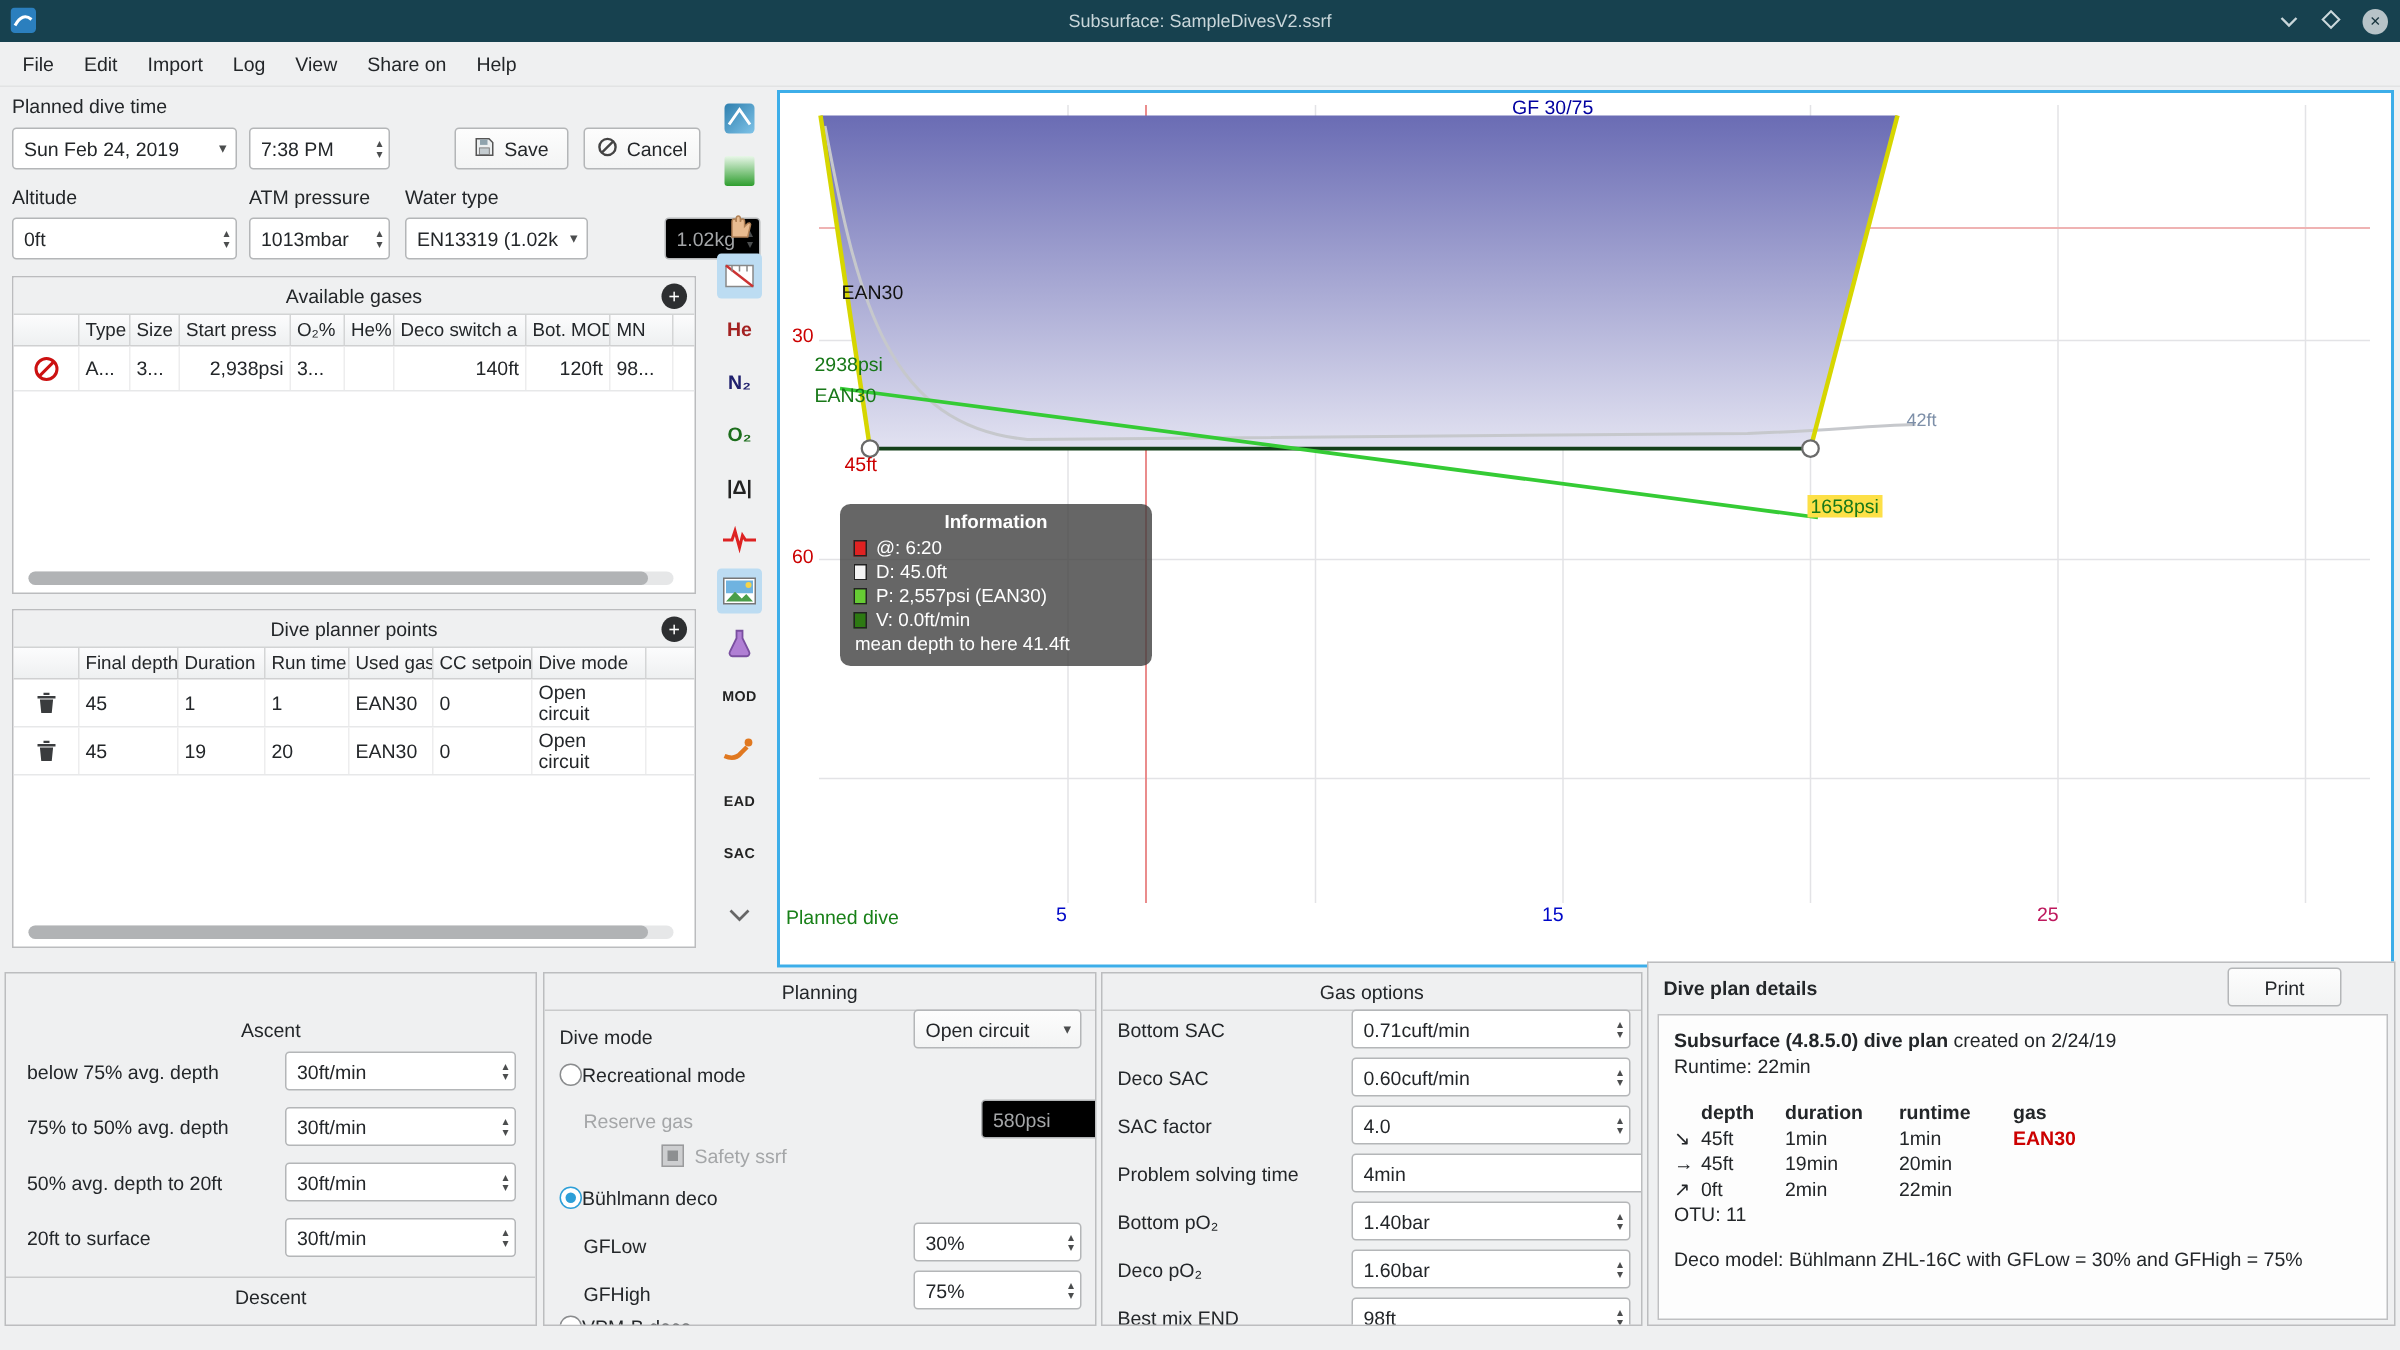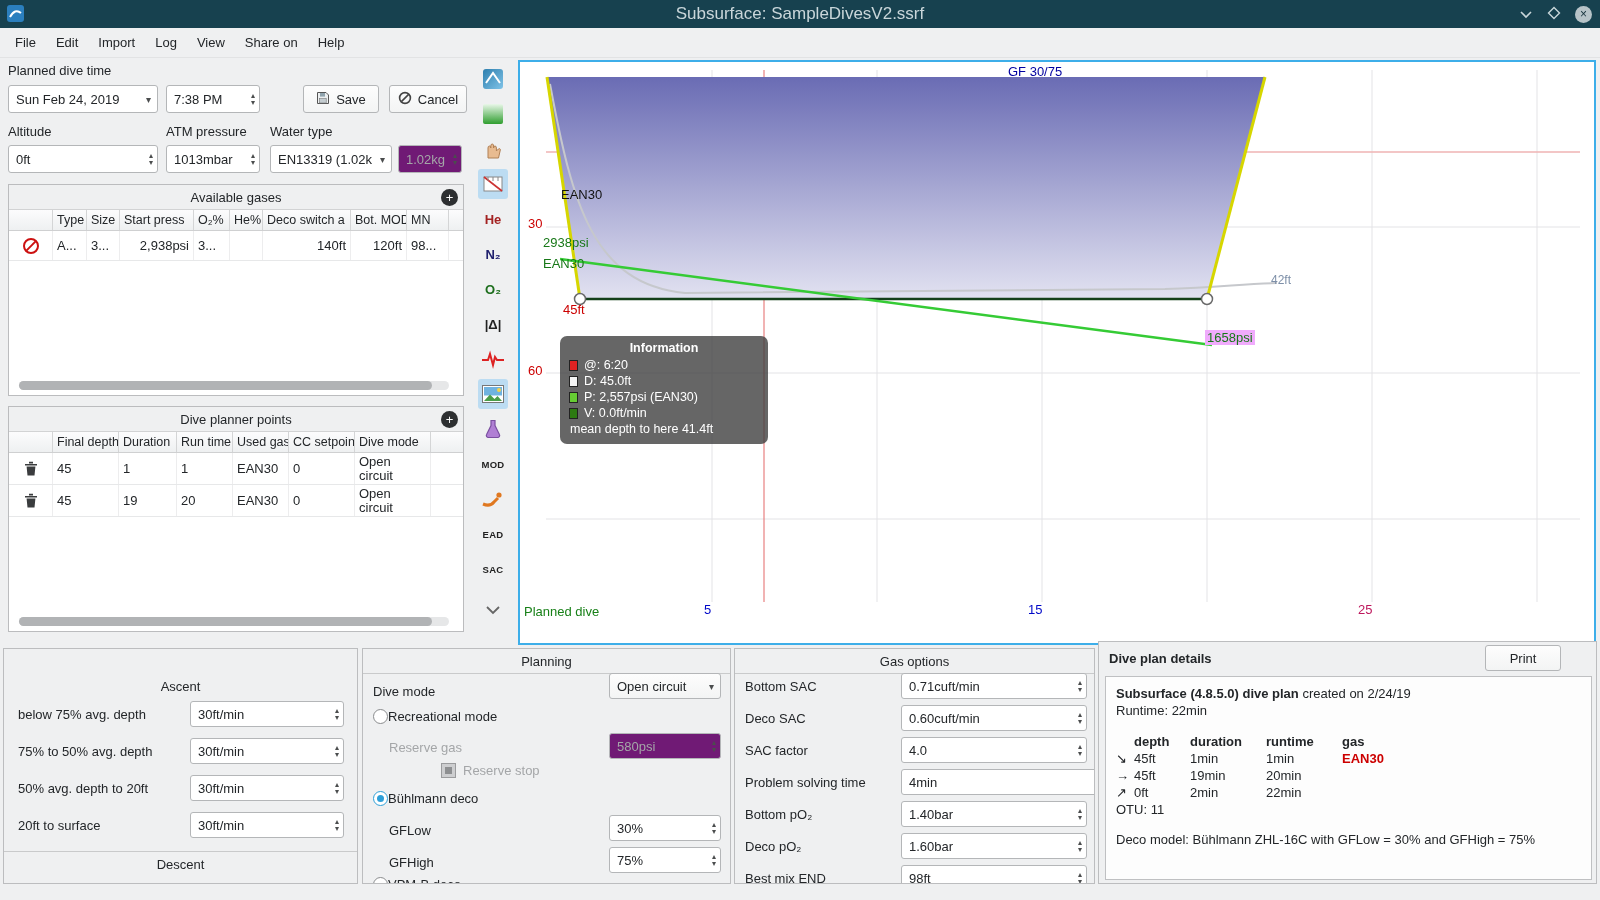--- a/index.html
+++ b/index.html
@@ -5,41 +5,41 @@
   * { box-sizing: border-box; margin:0; padding:0; }
   html,body { background:#4a4d4f; }
   .window { position:relative; width:1600px; height:900px; overflow:hidden;
             background:#eff0f1; font-family:"Liberation Sans",sans-serif;
             font-size:13px; color:#232629; }
 
   
   .titlebar { position:absolute; left:0; top:0; right:0; height:28px;
               background:#17414f; display:flex; align-items:center; }
   .tb-title { position:absolute; left:0; right:0; text-align:center;
-              color:#c9d6da; font-size:17px; }
+              color:#c9d6da; font-size:12px; }
   .tb-left { position:absolute; left:7px; top:5px; }
   .tb-ctrls { position:absolute; right:8px; top:0; height:28px; display:flex;
               align-items:center; gap:14px; }
   .tb-close { width:17px; height:17px; border-radius:50%; background:#b7c3c8;
               color:#17333d; display:flex; align-items:center; justify-content:center;
               font-size:12px; line-height:1; }
 
   
   .menubar { position:absolute; left:0; top:28px; right:0; height:30px;
              display:flex; align-items:center; padding-left:5px;
              background:#eff0f1; border-bottom:1px solid #e2e3e4; }
   .mi { padding:5px 10px; border-radius:3px; }
 
   
   .lbl { position:absolute; white-space:nowrap; }
   .field { position:absolute; background:#fff; border:1px solid #b4b6b8;
            border-radius:3px; display:flex; align-items:center;
            padding-left:7px; overflow:hidden; }
   .field .val { flex:1; white-space:nowrap; overflow:hidden; }
-  .field.dis { color:#a4a6a8; background:#701a75; }
+  .field.dis { color:#a4a6a8; background:#000000;margin-left:45px; }
   .spins { display:flex; flex-direction:column; justify-content:center;
            padding:0 4px; color:#4b4d4e; }
   .sp { font-size:8px; line-height:7px; text-align:center; }
   .sp-u::before { content:"▴"; }
   .sp-d::before { content:"▾"; }
   .caret { padding:0 6px; color:#4b4d4e; font-size:10px; }
   .caret::before { content:"▾"; }
   .btn { position:absolute; display:flex; align-items:center; justify-content:center;
          gap:6px; background:linear-gradient(#fdfdfd,#f3f4f4);
          border:1px solid #b4b6b8; border-radius:3px; }
@@ -419,21 +419,21 @@
     <span class="ov" style="left:8px;top:154px;color:#cc0000">30</span>
     <span class="ov" style="left:8px;top:301px;color:#cc0000">60</span>
     <span class="ov" style="left:184px;top:540px;color:#0008c8">5</span>
     <span class="ov" style="left:508px;top:540px;color:#0008c8">15</span>
     <span class="ov" style="left:838px;top:540px;color:#be185d">25</span>
     <span class="ov" style="left:4px;top:542px;color:#188018">Planned dive</span>
     <span class="ov" style="left:41px;top:125px;color:#111">EAN30</span>
     <span class="ov" style="left:23px;top:173px;color:#187818">2938psi</span>
     <span class="ov" style="left:23px;top:194px;color:#187818">EAN30</span>
     <span class="ov" style="left:43px;top:240px;color:#cc0000">45ft</span>
-    <span class="ov" style="left:685px;top:268px;color:#187818;background:#f0abfc;padding:0 2px">1658psi</span>
+    <span class="ov" style="left:685px;top:268px;color:#187818;background:#fde047;padding:0 2px">1658psi</span>
     <span class="ov" style="left:751px;top:211px;color:#7d8fa8;font-size:12px">42ft</span>
 
     
     <div class="tooltip">
       <div class="tt-title">Information</div>
       <div class="tt-line">
           <span class="chip" style="background:#e02222"></span>
           <span>@: 6:20</span>
         </div>
       <div class="tt-line">
@@ -506,21 +506,21 @@
     <span class="lbl dis-t" style="left:26px;top:91px">Reserve gas</span>
     <div class="field dis" style="left:246px;top:84px;width:112px;height:26px">
       <span class="val">580psi</span>
       <span class="spins">
           <span class="sp sp-u"></span>
           <span class="sp sp-d"></span>
         </span>
     </div>
     <div class="chkrow dis-t" style="left:78px;top:114px">
       <span class="cb"></span>
-        <span>Reserve stop</span>
+        <span>Safety ssrf</span>
     </div>
     <div class="radio sel" style="left:10px;top:142px">
       <span class="dot"></span>
         <span>Bühlmann deco</span>
     </div>
     <span class="lbl" style="left:26px;top:174px">GFLow</span>
     <div class="field" style="left:246px;top:166px;width:112px;height:26px">
       <span class="val">30%</span>
       <span class="spins">
           <span class="sp sp-u"></span>

